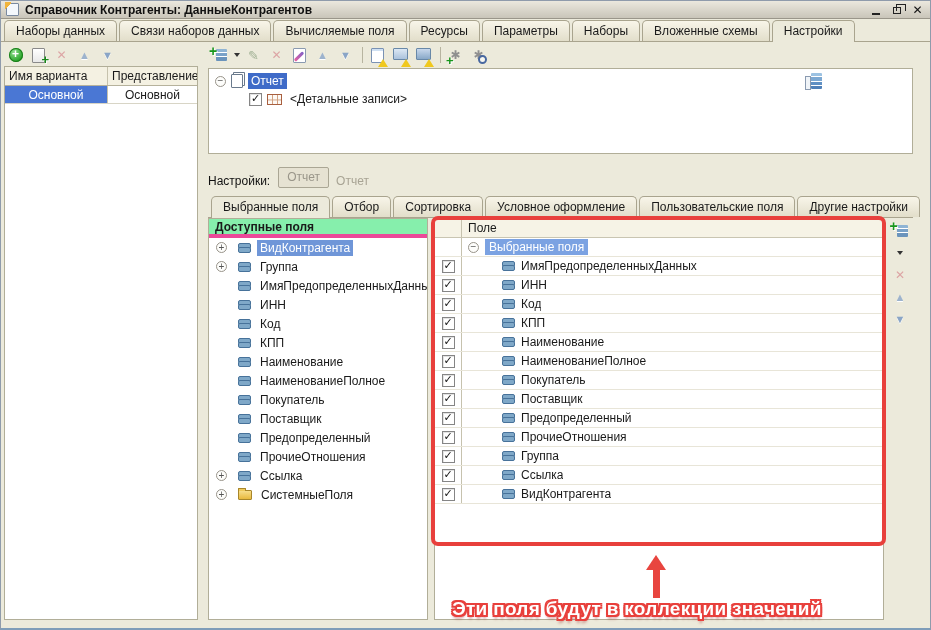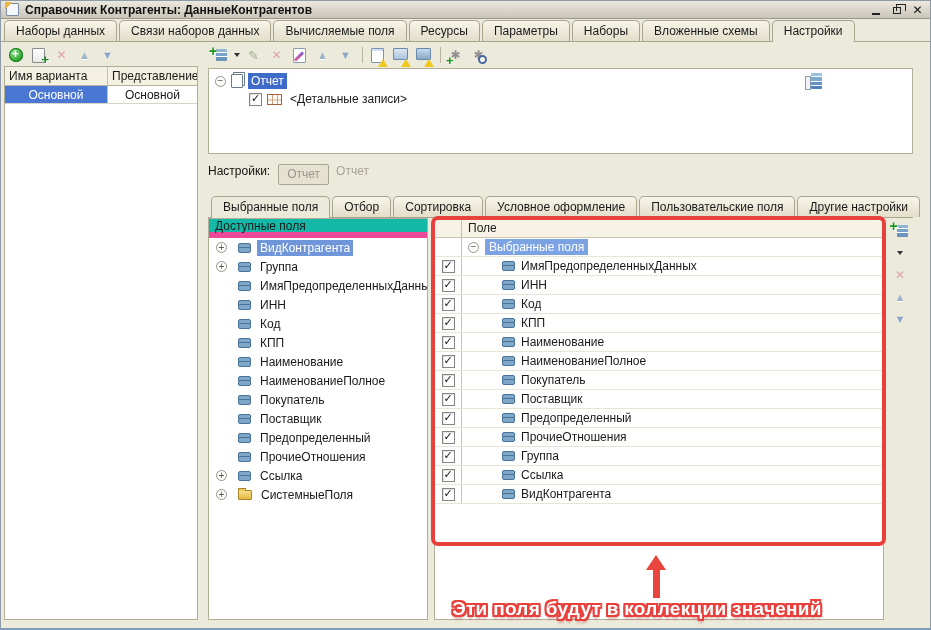--- a/index.html
+++ b/index.html
@@ -62,31 +62,31 @@
   .gridico { width:15px; height:11px; border:1px solid #a85f3f; background-color:#fdf9f5; margin-left:5px; flex:0 0 auto;
              background-image:linear-gradient(90deg,#d0a080 1px,transparent 1px),linear-gradient(#d0a080 1px,transparent 1px);
              background-size:5px 5.5px; background-position:-1px -1px; }
   .structure-icon { position:absolute; left:596px; top:4px; width:18px; height:16px; }
   .structure-icon::before { content:""; position:absolute; left:0; top:3px; width:4px; height:12px;
                             border:1px solid #8a9ab0; background:#f0f4f8; }
   .structure-icon::after { content:""; position:absolute; left:6px; top:0; width:11px; height:16px; border-radius:1px;
         background:linear-gradient(#9cc2e2 0 3px,#fff 3px 4px,#7ca8d2 4px 8px,#fff 8px 9px,#6090c4 9px 12px,#fff 12px 13px,#5080b8 13px 16px); }
 
   
-  .settings-row { height:24px; margin-top:10px; display:flex; align-items:flex-start; flex:0 0 auto; }
+  .settings-row { height:24px; margin-top:10px; display:flex; align-items:flex-end; flex:0 0 auto; }
   .settings-label { color:#111; }
   .report-chip { margin-left:8px; padding:2px 8px 3px; background:#e6e2d2; border:1px solid #aaa694;
                  color:#9a968a; border-radius:2px; }
   .report-ghost { margin-left:7px; color:#a8a494; }
 
   
   .fields-area { flex:1; display:flex; margin-top:0; min-height:0; }
   .panel { background:#fff; border:1px solid #b1ae98; }
-  .panel-header { height:19px; display:flex; align-items:center; padding-left:6px; background:#14b8a6;
-                  border-bottom:6px solid #ec4899; white-space:nowrap; }
+  .panel-header { height:19px; display:flex; align-items:center; padding-left:6px; background:#86efac;
+                  border-bottom:4px solid #ec4899; white-space:nowrap;font-weight:bold; }
   .panel.avail { width:220px; flex:0 0 auto; overflow:hidden; }
 
   .arow { height:19px; display:flex; align-items:center; padding-left:7px; white-space:nowrap; }
   .exp-slot { width:22px; display:flex; align-items:center; flex:0 0 auto; }
   .alabel { margin-left:6px; padding:1px 3px; overflow:hidden; }
   .alabel.selected { background:#6f96d8; color:#fff; }
 
   .expander { display:inline-flex; align-items:center; justify-content:center; width:11px; height:11px;
               border:1px solid #98948a; border-radius:50%; background:#fdfdfb; font-size:10px; line-height:9px;
               color:#555; flex:0 0 auto; }

